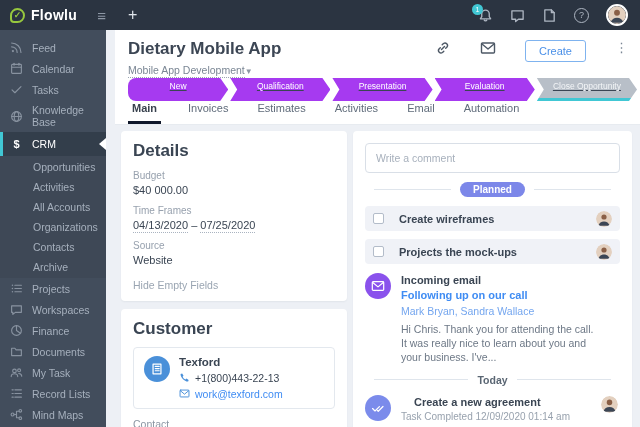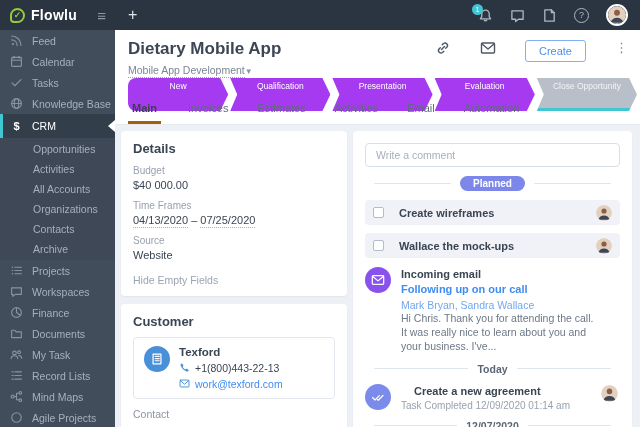--- a/index.html
+++ b/index.html
@@ -16,88 +16,88 @@
   .tb-plus { color:#dfe4ea; font-size:16px; font-weight:400; margin-left:22px; cursor:pointer; }
   .tb-right { margin-left:auto; display:flex; align-items:center; gap:17px; color:#aeb6c2; margin-right:12px; }
   .tb-icon { position:relative; cursor:pointer; }
   .tb-icon .ic { width:15px; height:15px; }
   .badge { position:absolute; top:-4px; left:-6px; background:#41c7d4; color:#fff; min-width:11px; height:11px; border-radius:6px; font-size:7px; display:flex; align-items:center; justify-content:center; padding:0 2px; }
   .help-circ { width:15px; height:15px; border:1.3px solid #aeb6c2; border-radius:50%; font-size:9px; display:flex; align-items:center; justify-content:center; }
   .avatar { border-radius:50%; overflow:hidden; display:block; }
   .avatar svg { display:block; width:100%; height:100%; }
 
   
-  .sidebar { position:absolute; left:0; top:30px; width:115px; bottom:0; background:#424d5c; z-index:4; }
+  .sidebar { position:absolute; left:0; top:30px; width:106px; bottom:0; background:#424d5c; padding-top:7px; z-index:4; }
   .side-item { display:flex; align-items:center; gap:9px; padding:4px 4px 4px 10px; color:#a6b0bd; font-size:10.5px; cursor:pointer; position:relative; }
   .side-item .ic { opacity:.7; flex:none; }
   .ic-txt { width:13px; text-align:center; font-size:11px; font-weight:700; flex:none; }
   .sub-group { background:rgba(0,0,0,.06); padding:1px 0; }
   .side-item.sub { padding-left:33px; }
   .side-item.active { background:#333e4b; color:#fff; border-left:3px solid #41c7d4; padding-left:7px; padding-top:6px; padding-bottom:6px; }
   .side-item.active .ic-txt { color:#fff; }
   .side-item.active::after { content:""; position:absolute; right:0; top:50%; transform:translateY(-50%); width:0; height:0; border-top:6px solid transparent; border-bottom:6px solid transparent; border-right:7px solid #ffffff; }
 
   
   .page-head { position:absolute; left:115px; top:30px; right:0; height:95px; background:#fff; border-bottom:1px solid #e7ebf0; z-index:1; }
   .page-title { position:absolute; left:13px; top:9px; font-size:17px; font-weight:600; color:#3c4654; }
   .pipe-name { position:absolute; left:13px; top:34px; font-size:10.5px; color:#7a8694; display:flex; align-items:center; cursor:pointer; }
   .pipe-name b { font-weight:400; border-bottom:1px dotted #9aa4b2; padding-bottom:1px; }
   .caret { font-size:8px; color:#8d97a4; }
   .head-actions { position:absolute; right:12px; top:10px; display:flex; align-items:flex-start; gap:29px; color:#4d5865; }
   .head-actions .ic { width:16px; height:16px; }
   .btn-create { border:1px solid #7fb3ef; color:#4a90e8; background:#fff; font-size:11px; padding:4px 13px; border-radius:3px; cursor:pointer; font-family:inherit; }
   .kebab { color:#7a8694; font-size:13px; cursor:pointer; }
 
-  .pipeline { position:absolute; left:13px; right:3px; top:48px; height:33px; display:flex; gap:2px; }
+  .pipeline { position:absolute; left:13px; right:3px; top:48px; height:23px; display:flex; gap:2px;text-decoration:underline; }
   .stage { flex:1; background:#a63af0; color:#fff; font-size:8.5px; line-height:17px; text-align:center; white-space:nowrap; overflow:hidden; cursor:pointer;
            clip-path:polygon(0 0, calc(100% - 8px) 0, 100% 50%, calc(100% - 8px) 100%, 0 100%, 7px 50%); }
   .stage.first { clip-path:polygon(0 0, calc(100% - 8px) 0, 100% 50%, calc(100% - 8px) 100%, 0 100%); border-radius:8px 0 0 8px; }
   .stage.current { background:linear-gradient(#b8bfc8 calc(100% - 3px), #41c7d4 0); color:#f3f5f7; }
 
   .tabs { position:absolute; left:13px; bottom:0; display:flex; gap:25px; }
   .tab { font-size:11px; color:#5f6b7a; padding:5px 2px 7px; cursor:pointer; }
-  .tab.active { color:#39424e; font-weight:700; border-bottom:3px solid #a16207; padding-left:4px; padding-right:4px; }
+  .tab.active { color:#39424e; font-weight:700; border-bottom:3px solid #0f172a; padding-left:4px; padding-right:4px; }
 
   
   .col-left  { position:absolute; left:121px; top:131px; width:226px; }
   .col-right { position:absolute; left:353px; right:8px; top:131px; bottom:-10px; background:#fff; border-radius:4px; box-shadow:0 1px 2px rgba(40,50,70,.06); padding:12px; }
   .card { background:#fff; border-radius:4px; box-shadow:0 1px 2px rgba(40,50,70,.06); padding:10px 12px; margin-bottom:8px; }
-  .card h3 { font-size:13px; font-weight:700; color:#3a4553; }
+  .card h3 { font-size:17px; font-weight:700; color:#3a4553; }
   .f-label { font-size:10px; color:#97a1ae; margin-top:9px; }
   .f-value { font-size:11px; color:#3a4553; margin-top:3px; }
   .dotted { border-bottom:1px dotted #a9b3c0; padding-bottom:1px; cursor:pointer; }
   .hide-link { font-size:10.5px; color:#9aa5b2; margin-top:13px; cursor:pointer; }
 
   .acc-box { border:1px solid #e3e8ee; border-radius:4px; padding:8px 10px; margin-top:8px; display:flex; gap:9px; }
   .circ { width:26px; height:26px; border-radius:50%; flex:none; display:flex; align-items:center; justify-content:center; color:#fff; }
   .circ .ic { stroke:#fff; width:14px; height:14px; }
   .c-blue { background:#4a90d9; }
   .c-purple { background:#8a52ec; }
   .c-indigo { background:#7b8beb; }
   .acc-name { font-size:11.5px; font-weight:700; color:#3a4553; }
   .acc-line { font-size:10.5px; margin-top:4px; display:flex; align-items:flex-start; gap:5px; color:#3a4553; }
   .acc-line .ic { width:11px; height:11px; color:#4a90d9; }
   .acc-line.mail a, .link { color:#3f8cf3; text-decoration:none; cursor:pointer; }
   .sect-label { font-size:10.5px; color:#8b96a3; margin-top:9px; }
 
   
-  .comment-input { width:100%; height:24px; border:1px solid #d9dfe7; border-radius:4px; font-size:10.5px; padding:8px 10px; font-family:inherit; color:#3a4553; outline:none; }
+  .comment-input { width:100%; height:24px; border:1px solid #d9dfe7; border-radius:4px; font-size:10.5px; padding:14px 10px; font-family:inherit; color:#3a4553; outline:none; }
   .comment-input::placeholder { color:#a7b0bc; }
   .divider { display:flex; align-items:center; margin:9px 0; color:#5a6673; font-size:10.5px; font-weight:700; }
   .divider::before, .divider::after { content:""; flex:1; border-top:1px solid #dfe5ec; margin:0 9px; }
   .pill { background:#7c87e9; color:#fff; font-size:10px; font-weight:700; padding:2px 13px; border-radius:10px; }
   .task-row { background:#f0f2f7; border-radius:4px; height:25px; display:flex; align-items:center; gap:15px; padding:0 8px; margin-bottom:8px; cursor:pointer; }
   .cb { width:11px; height:11px; border:1px solid #b3bcc9; border-radius:2px; background:#fff; flex:none; cursor:pointer; }
   .task-row .t-title { flex:1; font-size:11px; font-weight:600; color:#3a4553; }
   .task-row .avatar { width:16px; height:16px; }
   .feed-item { display:flex; gap:10px; margin:9px 0 7px; position:relative; }
   .feed-item .f-title { font-size:11px; font-weight:700; color:#3a4553; padding-top:1px; }
   .f-subject { font-size:11px; font-weight:700; margin-top:3px; }
   .f-recips { font-size:10.5px; color:#74a6ef; margin-top:4px; cursor:pointer; }
-  .f-preview { font-size:10.5px; color:#6d7886; line-height:1.35; padding-right:26px; }
+  .f-preview { font-size:10.5px; color:#6d7886; margin-top:5px; line-height:1.35; padding-right:26px; }
   .f-meta { font-size:10px; color:#98a2ae; margin-top:3px; }
   .feed-item .avatar { position:absolute; right:2px; top:1px; width:17px; height:17px; }
 </style>
 </head>
 <body>
 
 <svg width="0" height="0" style="position:absolute">
   <defs>
     <symbol id="sym-rss" viewBox="0 0 16 16">
         <circle cx="3.6" cy="12.4" r="1.4" fill="currentColor" stroke="none"></circle>
@@ -434,21 +434,21 @@
     <span class="cb"></span>
     <span class="t-title">Create wireframes</span>
     <span class="avatar">
         <svg>
           <use href="#sym-avatar"></use>
         </svg>
       </span>
   </div>
   <div class="task-row">
     <span class="cb"></span>
-    <span class="t-title">Wallace the mock-ups</span>
+    <span class="t-title">Projects the mock-ups</span>
     <span class="avatar">
         <svg>
           <use href="#sym-avatar"></use>
         </svg>
       </span>
   </div>
 
   <div class="feed-item">
     <span class="circ c-purple">
         <svg class="ic">

